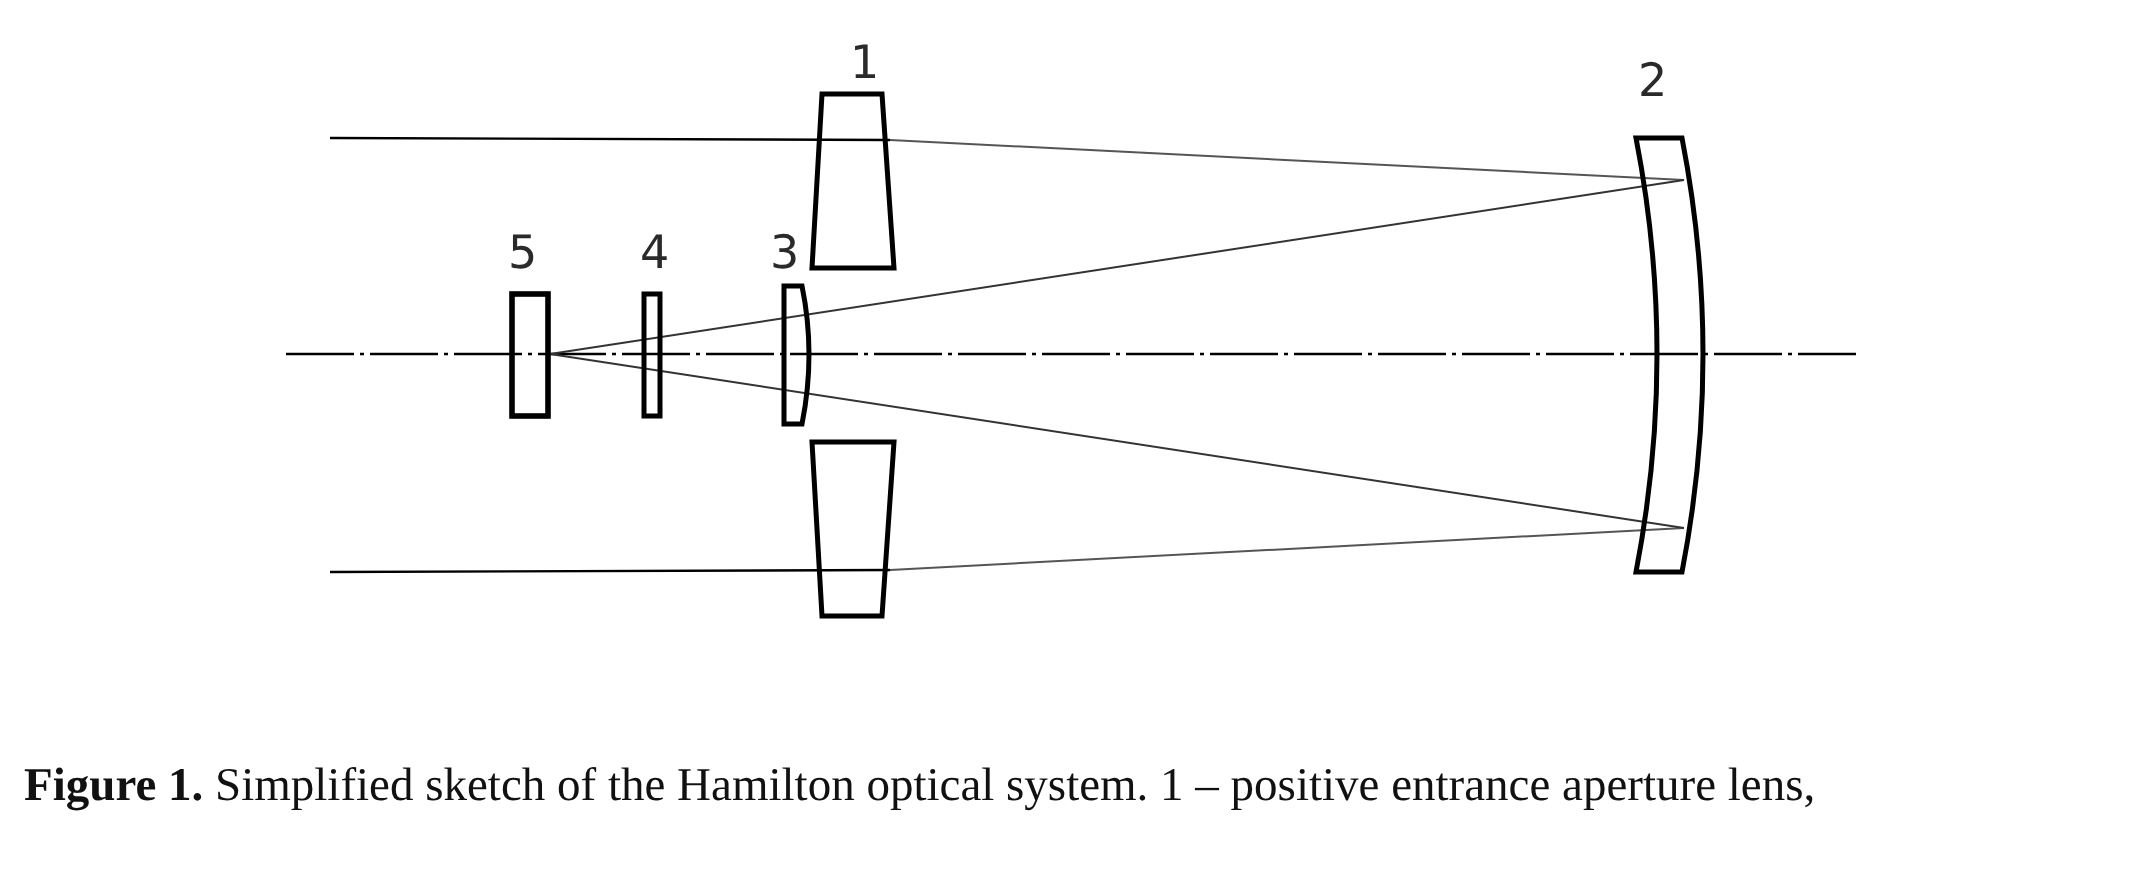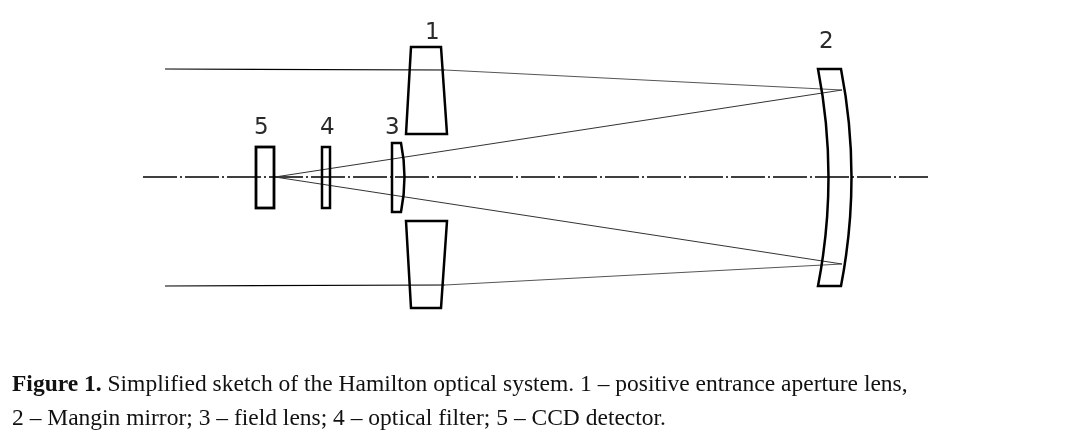--- a/index.html
+++ b/index.html
@@ -1,20 +1,20 @@
 <!DOCTYPE html>
 <html><head>
 <meta charset="utf-8">
 <style>
   html, body { margin:0; padding:0; background:#ffffff; }
   body { width:1076px; height:446px; position:relative; overflow:hidden; }
   #diagram { position:absolute; left:0; top:0; width:1076px; height:330px; }
   .lbl { font-family:"DejaVu Sans", sans-serif; font-size:23px; fill:#2a2a2a; }
   .caption {
-    position:absolute; left:12px; top:366px; width:1060px;
+    position:absolute; left:12px; top:376px; width:1060px;
     font-family:"Liberation Serif", serif; font-size:23.5px; line-height:34px; color:#111;
   }
   .caption b { font-weight:bold; }
 </style>
 </head>
 <body>
 
 <svg id="diagram" viewBox="0 0 1076 330" xmlns="http://www.w3.org/2000/svg">
 
   <line x1="143" y1="177" x2="928" y2="177" stroke="#000" stroke-width="1.3" stroke-dasharray="34,3,2,3"></line>
@@ -41,14 +41,13 @@
 
   <text class="lbl" x="425" y="39">1</text>
   <text class="lbl" x="819" y="48">2</text>
   <text class="lbl" x="385" y="134">3</text>
   <text class="lbl" x="320" y="134">4</text>
   <text class="lbl" x="254" y="134">5</text>
 </svg>
 
 <div class="caption">
   <div><b>Figure 1.</b><span> Simplified sketch of the Hamilton optical system. 1 – positive entrance aperture lens,</span></div>
-  <div>2 – Mangin mirror; 3 – field lens; 4 – optical filter; 5 – CCD detector.</div>
 </div>
 
 </body></html>

